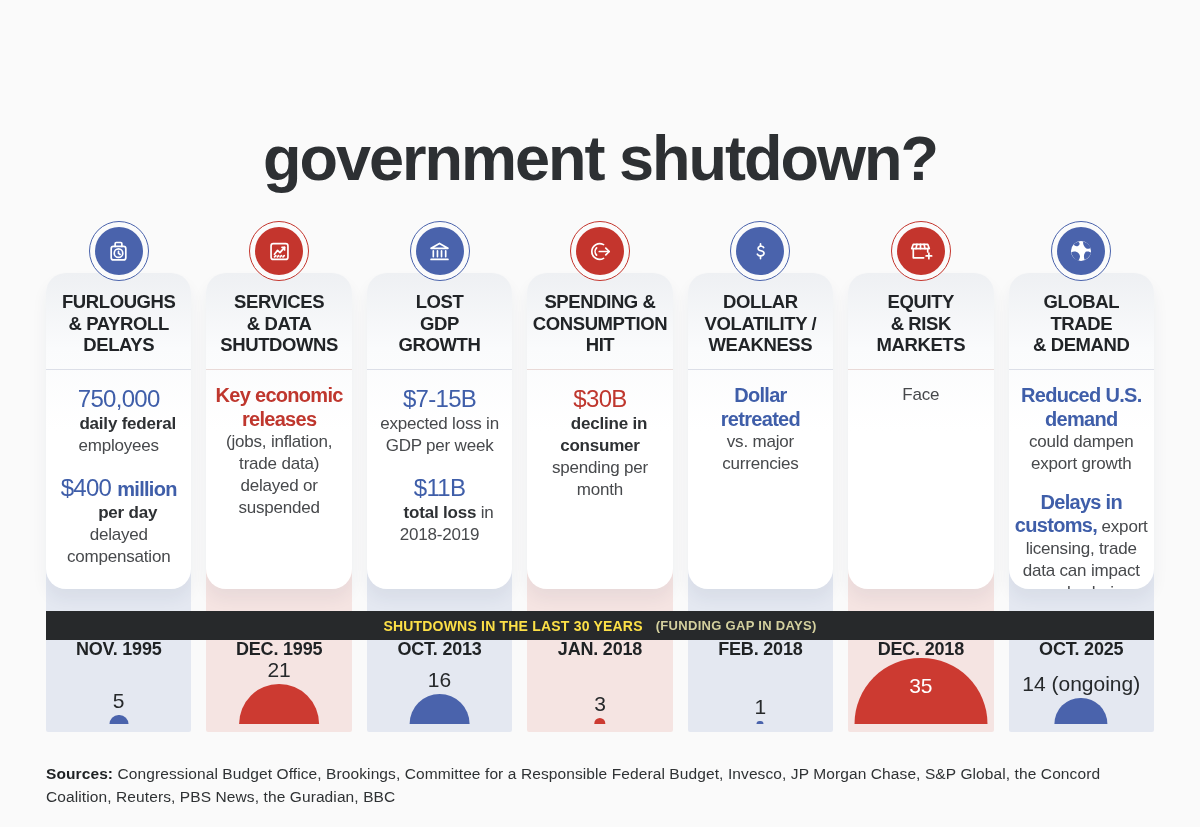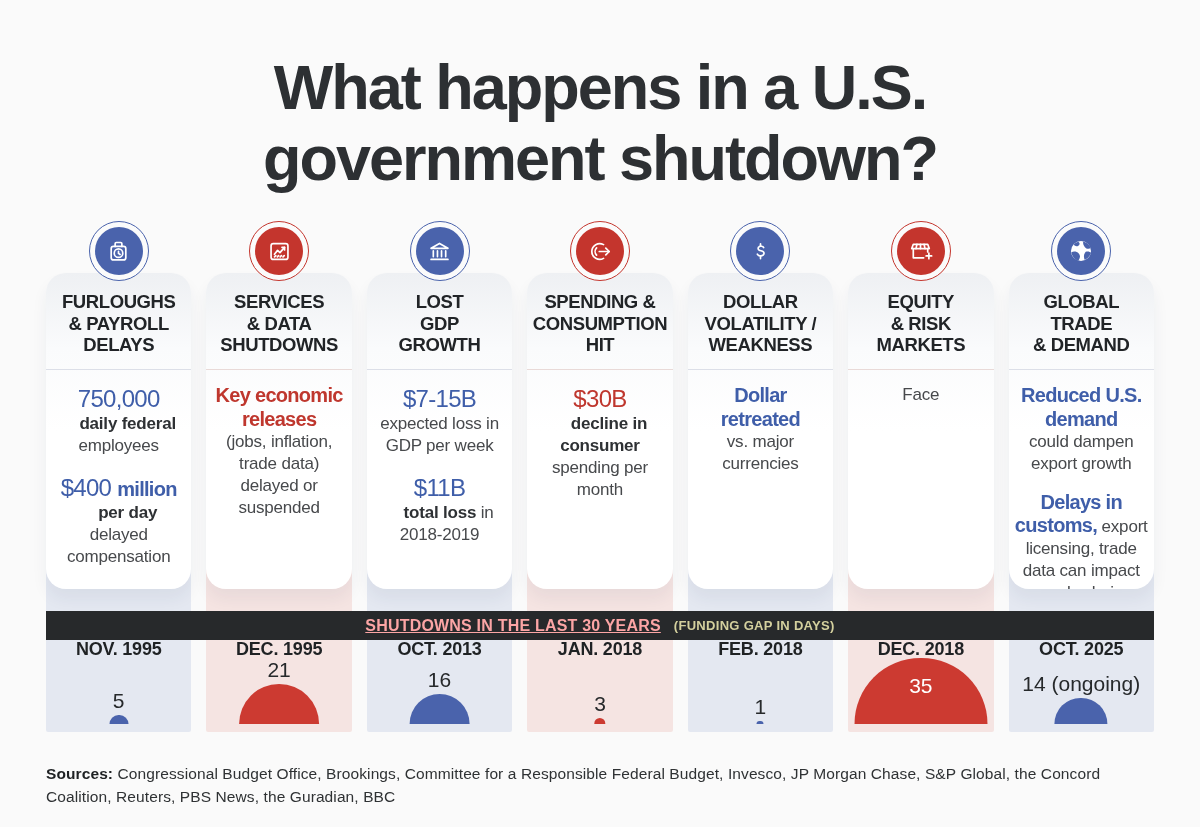--- a/index.html
+++ b/index.html
@@ -59,21 +59,21 @@
   .s-b{font-size:17px;font-weight:700;color:#2e3134;line-height:1.28;letter-spacing:-0.2px;margin-left:18px;}
   .s-r{font-size:17px;font-weight:400;color:#47494c;line-height:1.28;letter-spacing:-0.2px;}
   .t-blue{color:#3f5ea9;}
   .t-red{color:#bf372e;}
 
   
   .banner{
     position:absolute;left:0;right:0;top:390px;height:29px;z-index:3;
     background:#27292b;display:flex;align-items:center;justify-content:center;gap:13px;
   }
-  .banner-title{font-size:16px;font-weight:800;letter-spacing:0.2px;color:#fca5a5;text-decoration:underline;}
+  .banner-title{font-size:14px;font-weight:800;letter-spacing:0.2px;color:#fde047;}
   .banner-sub{font-size:13px;font-weight:700;letter-spacing:0.3px;color:#d4d09e;}
 
   
   .tl{position:relative;margin-top:43px;height:92px;z-index:1;}
   .tl-date{
     padding-top:7px;text-align:center;
     font-size:18px;font-weight:800;letter-spacing:-0.2px;color:#1f2224;
   }
   .bubble{
     position:absolute;bottom:0;left:50%;transform:translateX(-50%);
@@ -90,21 +90,21 @@
   .sources{
     margin:30px 46px 0;font-size:15.5px;line-height:1.5;color:#2f3234;letter-spacing:0.1px;
   }
   .sources b{font-weight:700;color:#1e2123;}
 </style>
 </head>
 <body>
 
 <div class="page">
 
-  <h1 class="title"><span>What happens in a U.S.</span><br><span>government shutdown?</span></h1>
+  <h1 class="title"><br><span>government shutdown?</span></h1>
 
   <div class="board">
     <div class="columns" id="columns">
         <div class="col">
           <div class="panel panel-blue"></div>
           <div class="icon-wrap accent-blue">
             <div class="icon-core">
               <svg width="27" height="27" viewBox="0 0 24 24" fill="none" stroke="#fff" stroke-width="1.5" stroke-linecap="round" stroke-linejoin="round">
                 <rect x="5.5" y="7.5" width="13" height="12" rx="2"></rect>
                 <path d="M9 7.5 V5 a1 1 0 0 1 1-1 h4 a1 1 0 0 1 1 1 v2.5"></path>

